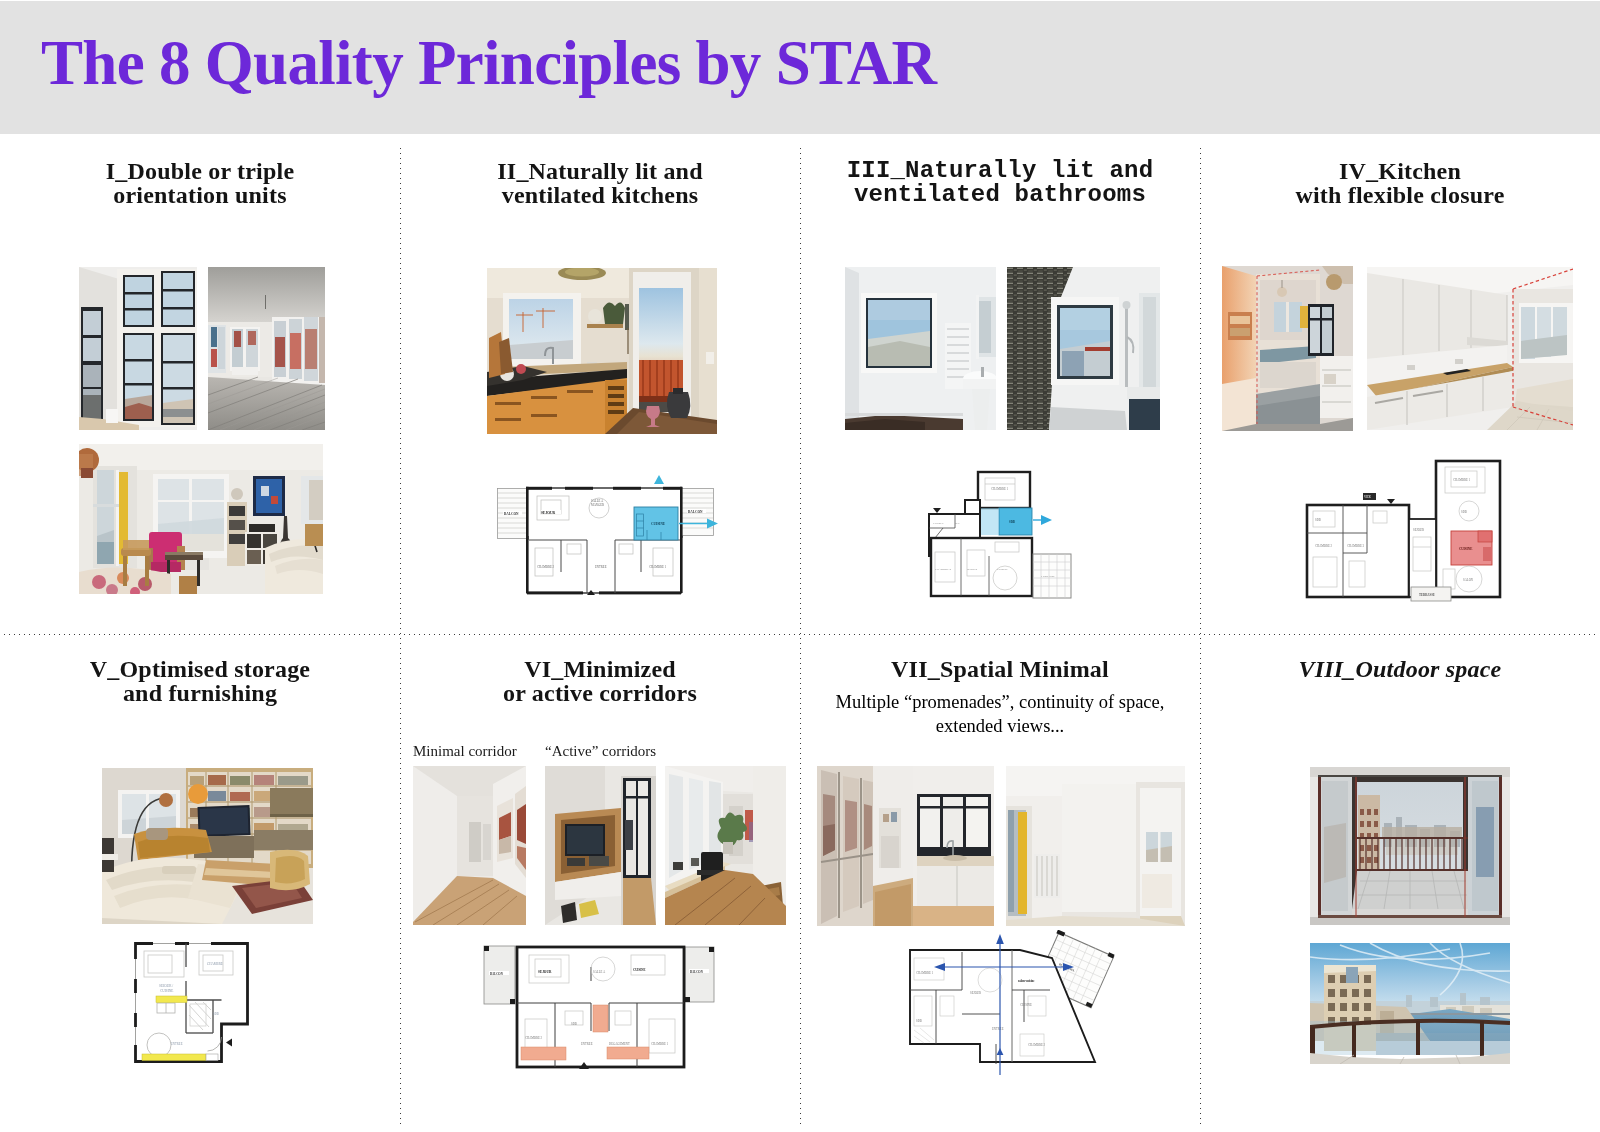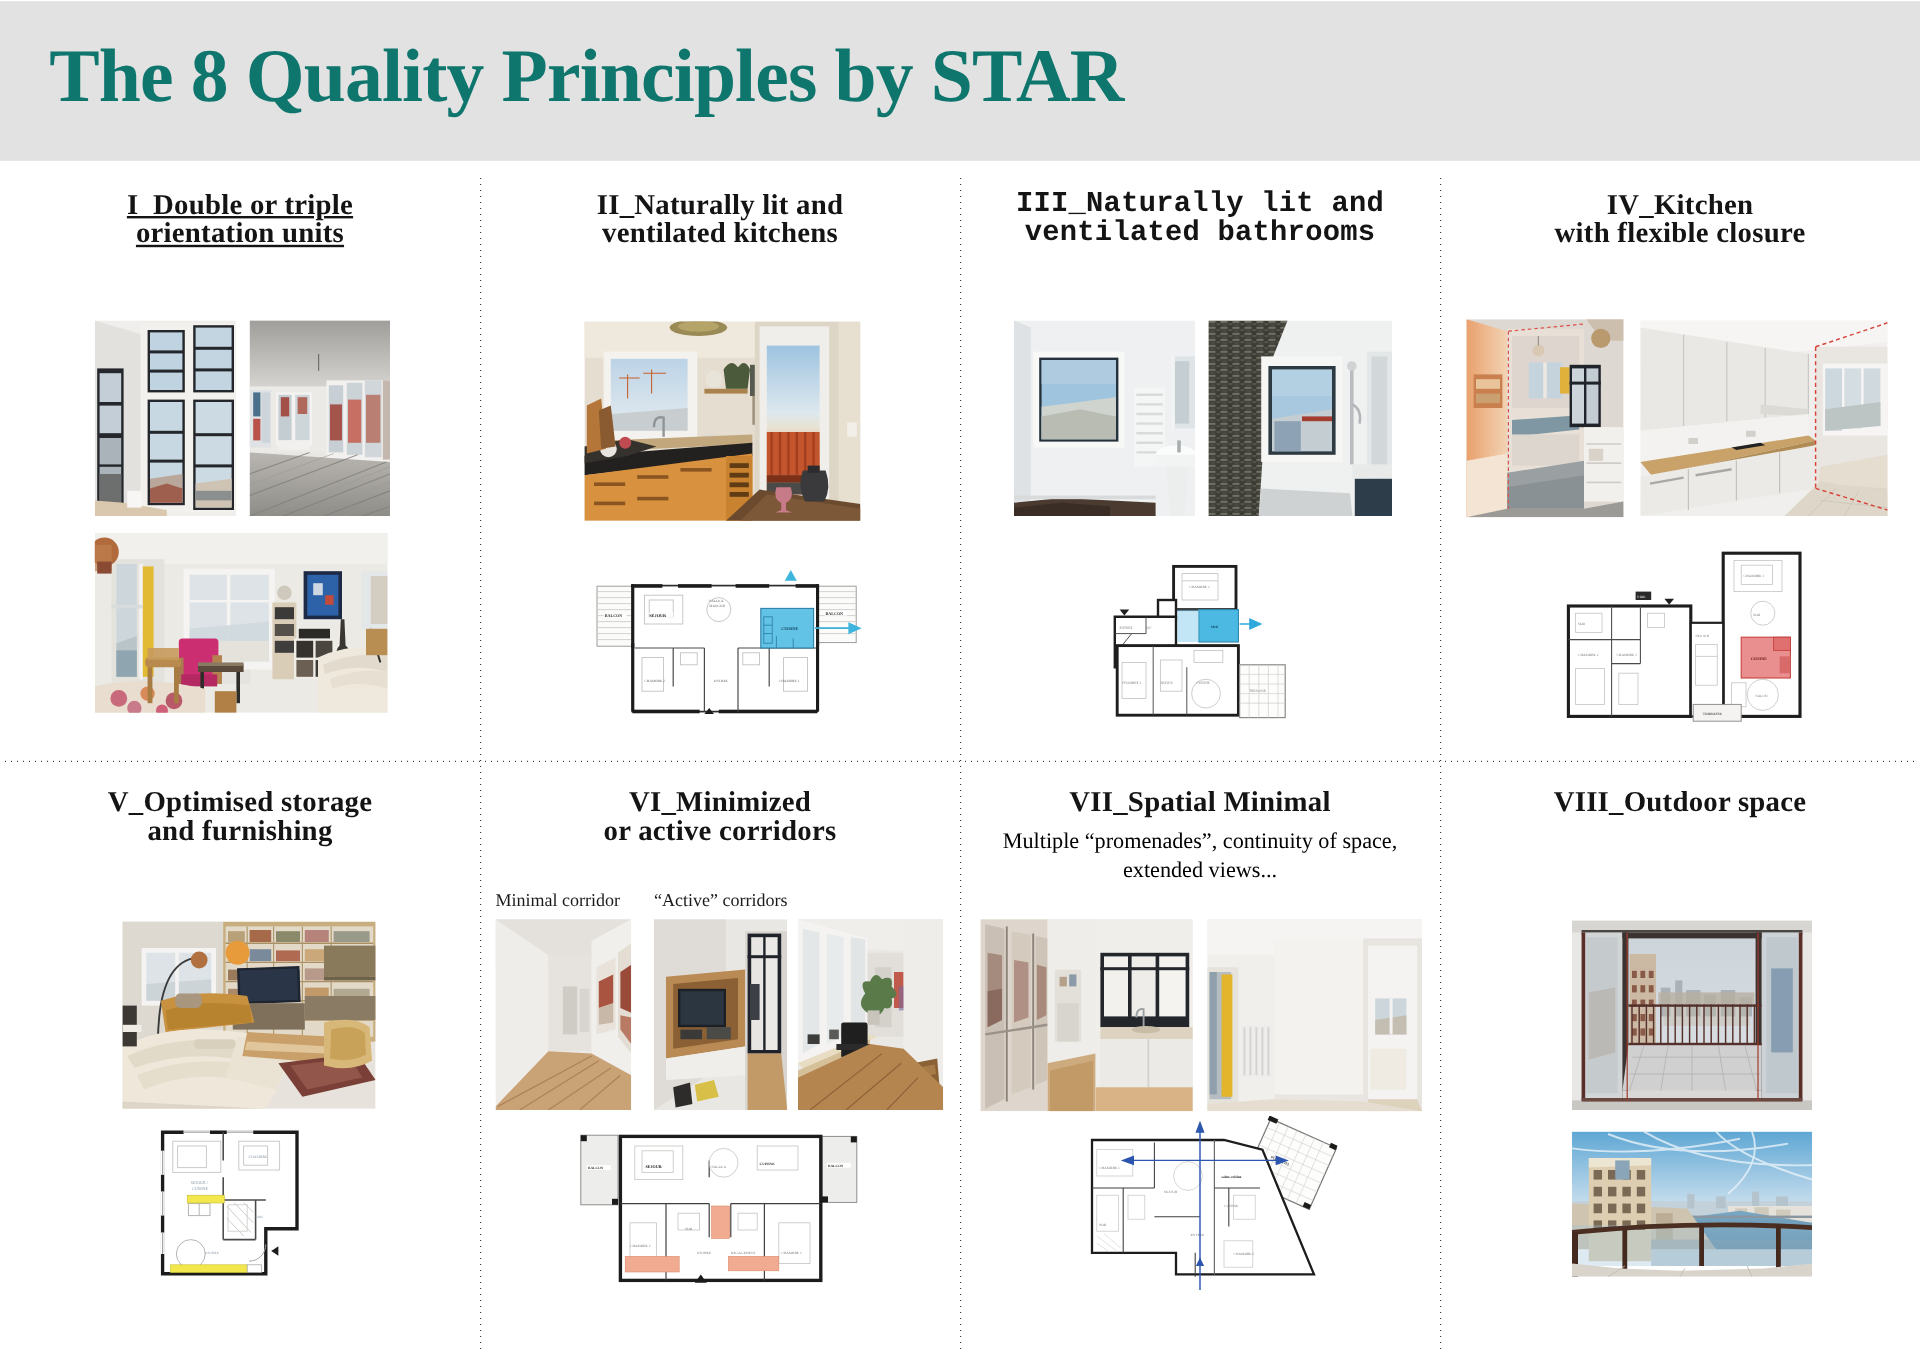--- a/index.html
+++ b/index.html
@@ -10,47 +10,47 @@
   .vdot{position:absolute;width:1px;top:148px;height:980px;
         background-image:repeating-linear-gradient(to bottom,#3c3c3c 0 1.2px,transparent 1.2px 5px);}
   .hdot{position:absolute;left:4px;width:1592px;top:634px;height:1px;
         background-image:repeating-linear-gradient(to right,#3c3c3c 0 1.2px,transparent 1.2px 5px);}
 </style>
 </head>
 <body>
 
 <div class="abs" style="left:0;top:1px;width:1600px;height:133px;background:#e2e2e2;"></div>
 
-<div class="abs" style="left:41px;top:27px;font-size:63px;line-height:73px;font-weight:bold;color:#0f766e;letter-spacing:-0.7px;">The 8 Quality Principles by STAR</div>
+<div class="abs" style="left:41px;top:27px;font-size:63px;line-height:73px;font-weight:bold;color:#6d28d9;letter-spacing:-0.7px;">The 8 Quality Principles by STAR</div>
 
 <div class="vdot" style="left:400px;"></div>
 
 <div class="vdot" style="left:800px;"></div>
 
 <div class="vdot" style="left:1200px;"></div>
 
 <div class="hdot"></div>
 
-<div class="abs hdr" style="left:0px;top:159px;width:400px;text-decoration:underline;">I_Double or triple<br>orientation units</div>
+<div class="abs hdr" style="left:0px;top:159px;width:400px;">I_Double or triple<br>orientation units</div>
 
 <div class="abs hdr" style="left:400px;top:159px;width:400px;">II_Naturally lit and<br>ventilated kitchens</div>
 
 <div class="abs hdr" style="left:800px;top:159px;width:400px;font-family:Liberation Mono, monospace;">III_Naturally lit and<br>ventilated bathrooms</div>
 
 <div class="abs hdr" style="left:1200px;top:159px;width:400px;">IV_Kitchen<br>with flexible closure</div>
 
 <div class="abs hdr" style="left:0px;top:657px;width:400px;">V_Optimised storage<br>and furnishing</div>
 
 <div class="abs hdr" style="left:400px;top:657px;width:400px;">VI_Minimized<br>or active corridors</div>
 
 <div class="abs hdr" style="left:800px;top:657px;width:400px;">VII_Spatial Minimal</div>
 
 <div class="abs" style="left:800px;top:690px;width:400px;font-size:18.5px;line-height:24px;text-align:center;color:#000000;">Multiple “promenades”, continuity of space,<br>extended views...</div>
 
-<div class="abs hdr" style="left:1200px;top:657px;width:400px;">VIII_Outdoor space</div>
+<div class="abs hdr" style="left:1200px;top:657px;width:400px;font-style:italic;">VIII_Outdoor space</div>
 
 <div class="abs" style="left:413px;top:743px;font-size:15px;color:#1a1a1a;">Minimal corridor</div>
 
 <div class="abs" style="left:545px;top:743px;font-size:15px;color:#1a1a1a;">“Active” corridors</div>
 
 <svg class="abs" style="left:79px;top:267px;" width="118" height="163" viewBox="0 0 118 163">
   <rect width="118" height="163" fill="#efeeec"></rect>
 
   <polygon points="0,0 40,12 40,163 0,163" fill="#e3e1dd"></polygon>
 

